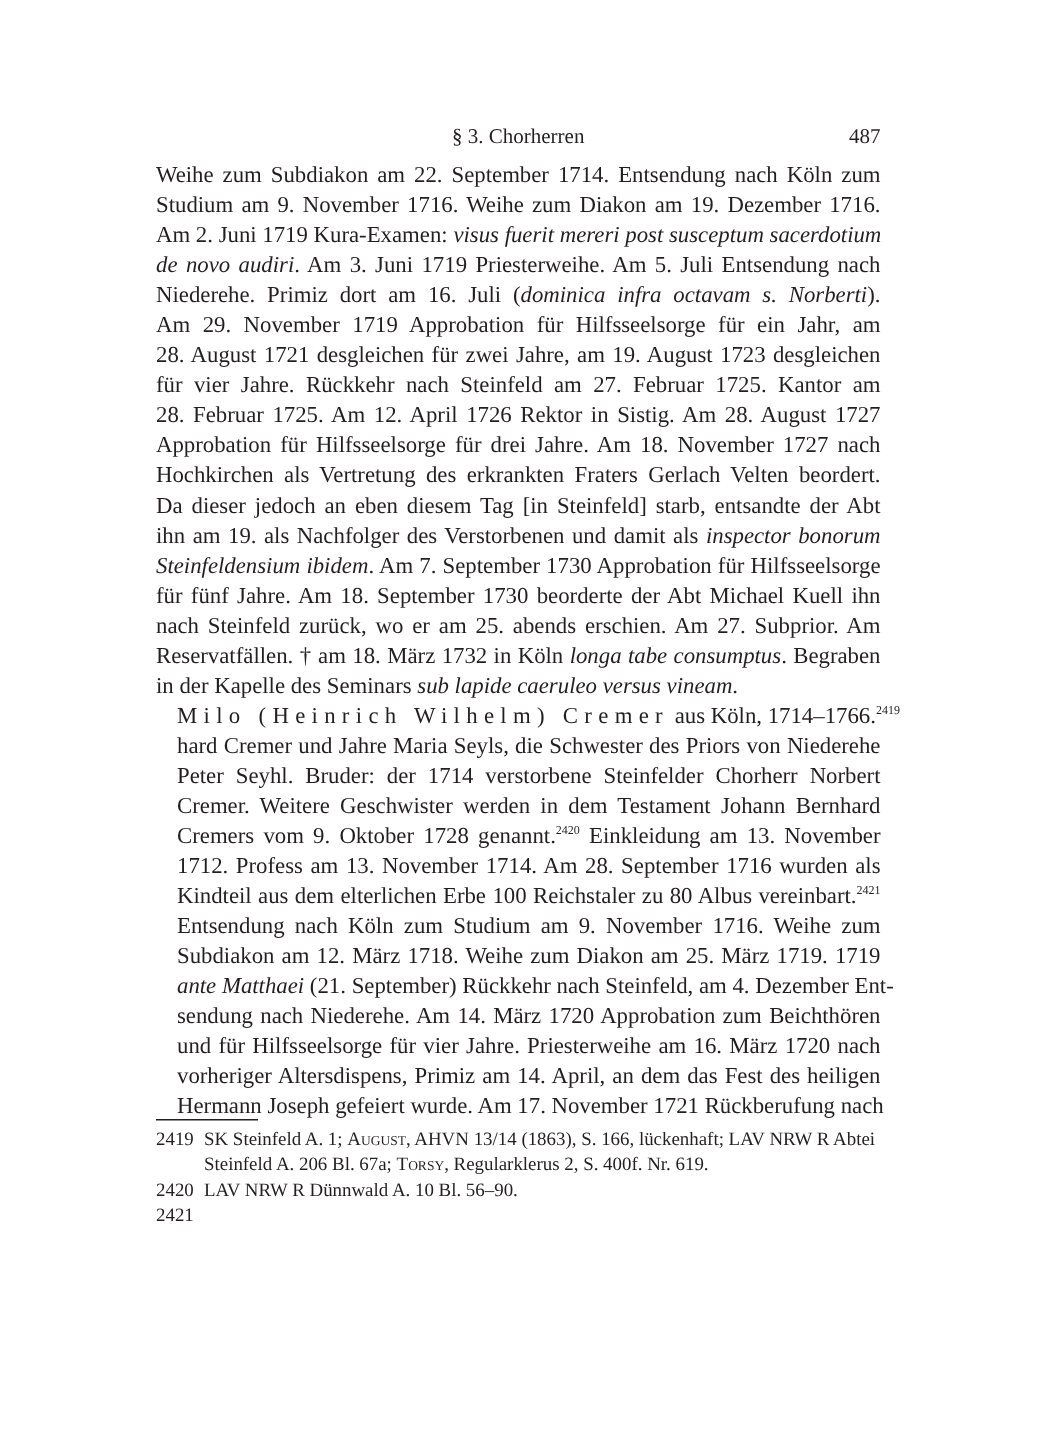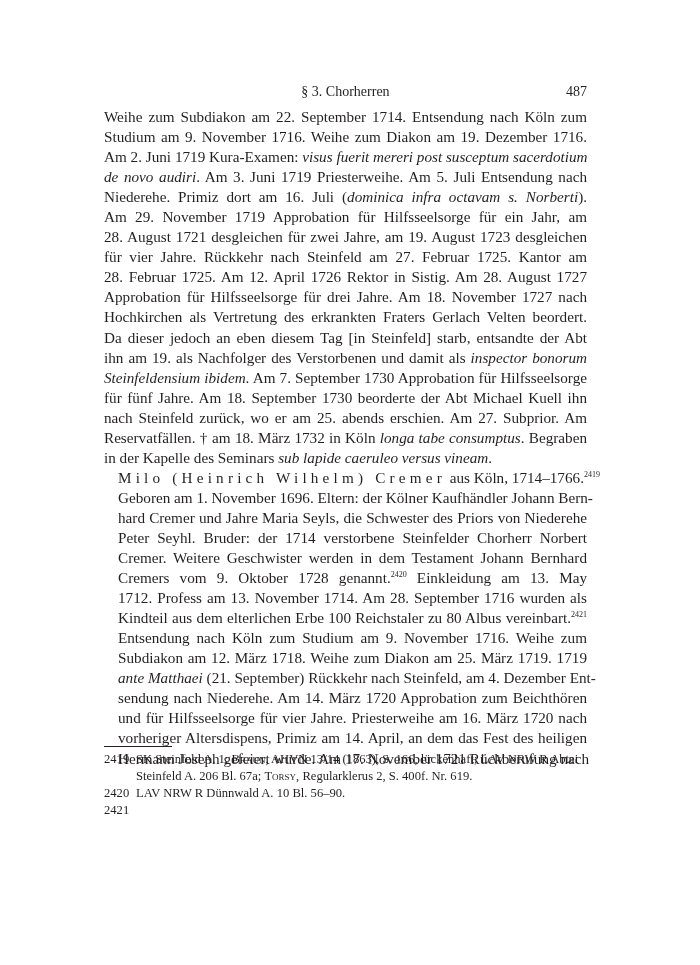--- a/index.html
+++ b/index.html
@@ -50,37 +50,36 @@
         <span class="line"><span>Da dieser jedoch an eben diesem Tag [in Steinfeld] starb, entsandte der Abt</span></span>
         <span class="line"><span>ihn am 19. als Nachfolger des Verstorbenen und damit als </span><i>inspector bonorum</i></span>
         <span class="line"><i>Steinfeldensium ibidem</i><span>. Am 7. September 1730 Approbation für Hilfsseelsorge</span></span>
         <span class="line"><span>für fünf Jahre. Am 18. September 1730 beorderte der Abt Michael Kuell ihn</span></span>
         <span class="line"><span>nach Steinfeld zurück, wo er am 25. abends erschien. Am 27. Subprior. Am</span></span>
         <span class="line"><span>Reservatfällen. † am 18. März 1732 in Köln </span><i>longa tabe consumptus</i><span>. Begraben</span></span>
         <span class="line last"><span>in der Kapelle des Seminars </span><i>sub lapide caeruleo versus vineam</i><span>.</span></span>
       </p>
     <p class="indent" id="para2">
         <span class="line"><span class="spaced">Milo (Heinrich Wilhelm) Cremer</span><span> aus Köln, 1714–1766.</span><sup>2419</sup></span>
-        <span class="line"><span>Geboren am 1. November 1696. Eltern: der Kölner Kaufhändler Johann Bern-</span></span>
         <span class="line"><span>hard Cremer und Jahre Maria Seyls, die Schwester des Priors von Niederehe</span></span>
         <span class="line"><span>Peter Seyhl. Bruder: der 1714 verstorbene Steinfelder Chorherr Norbert</span></span>
         <span class="line"><span>Cremer. Weitere Geschwister werden in dem Testament Johann Bernhard</span></span>
-        <span class="line"><span>Cremers vom 9. Oktober 1728 genannt.</span><sup>2420</sup><span> Einkleidung am 13. May</span></span>
+        <span class="line"><span>Cremers vom 9. Oktober 1728 genannt.</span><sup>2420</sup><span> Einkleidung am 13. November</span></span>
         <span class="line"><span>1712. Profess am 13. November 1714. Am 28. September 1716 wurden als</span></span>
         <span class="line"><span>Kindteil aus dem elterlichen Erbe 100 Reichstaler zu 80 Albus vereinbart.</span><sup>2421</sup></span>
         <span class="line"><span>Entsendung nach Köln zum Studium am 9. November 1716. Weihe zum</span></span>
         <span class="line"><span>Subdiakon am 12. März 1718. Weihe zum Diakon am 25. März 1719. 1719</span></span>
         <span class="line"><i>ante Matthaei</i><span> (21. September) Rückkehr nach Steinfeld, am 4. Dezember Ent-</span></span>
         <span class="line"><span>sendung nach Niederehe. Am 14. März 1720 Approbation zum Beichthören</span></span>
         <span class="line"><span>und für Hilfsseelsorge für vier Jahre. Priesterweihe am 16. März 1720 nach</span></span>
         <span class="line"><span>vorheriger Altersdispens, Primiz am 14. April, an dem das Fest des heiligen</span></span>
         <span class="line"><span>Hermann Joseph gefeiert wurde. Am 17. November 1721 Rückberufung nach</span></span>
       </p>
   </div>
 
   <div class="rule"></div>
 
   <div class="footnotes" id="footnotes">
-      <div class="fn"><span class="fn-num">2419</span><span>SK Steinfeld A. 1; </span><span class="sc">Braun</span><span>, AHVN 13/14 (1863), S. 166, lückenhaft; LAV NRW R Abtei Steinfeld A. 206 Bl. 67a; </span><span class="sc">Torsy</span><span>, Regularklerus 2, S. 400f. Nr. 619.</span></div>
+      <div class="fn"><span class="fn-num">2419</span><span>SK Steinfeld A. 1; </span><span class="sc">August</span><span>, AHVN 13/14 (1863), S. 166, lückenhaft; LAV NRW R Abtei Steinfeld A. 206 Bl. 67a; </span><span class="sc">Torsy</span><span>, Regularklerus 2, S. 400f. Nr. 619.</span></div>
       <div class="fn"><span class="fn-num">2420</span><span>LAV NRW R Dünnwald A. 10 Bl. 56–90.</span></div>
       <div class="fn"><span class="fn-num">2421</span></div>
     </div>
 </div>
 
 </body></html>

